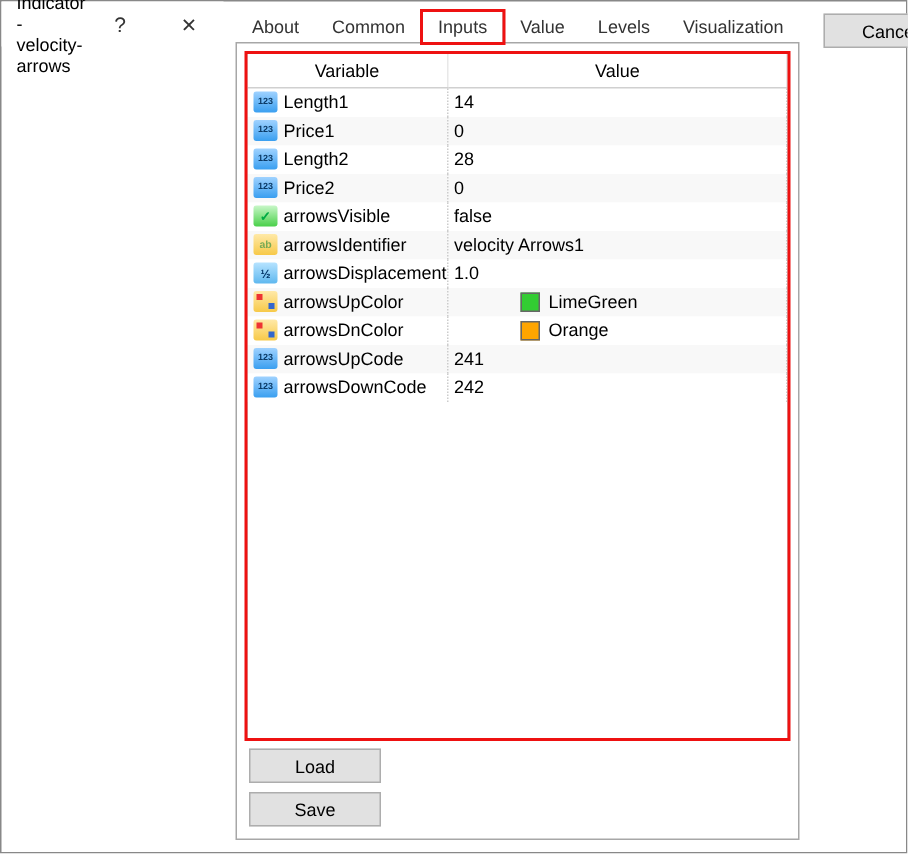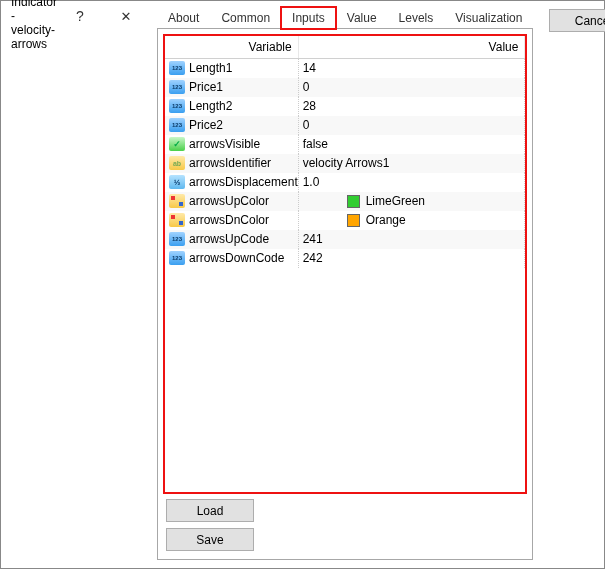--- a/index.html
+++ b/index.html
@@ -9,21 +9,21 @@
   .titlebar .title { flex: 1; font-size: 12px; }
   .titlebar .tbtn { width: 46px; height: 30px; display: flex; align-items: center; justify-content: center; font-size: 14px; color: #333; }
   .titlebar .tbtn.close { font-size: 13px; }
   .content { flex: 1; display: flex; flex-direction: column; padding: 4px 8px 8px 8px; }
   .tabs { display: flex; align-items: flex-end; height: 24px; margin-bottom: -1px; z-index: 2; position: relative; }
   .tab { padding: 3px 10px 4px 10px; border: 1px solid transparent; cursor: default; color: #333; font-size: 12px; height: 22px; display:flex; align-items:center;}
   .tab.active { border: 1px solid #a7a7a7; border-bottom: 1px solid #fff; background: #fff; }
   .tabpanel { border: 1px solid #a7a7a7; flex: 1; display: flex; flex-direction: column; padding: 6px; }
   .gridwrap { flex: 1; border: 1px solid #a7a7a7; overflow: hidden; display:flex; flex-direction:column; }
   table.grid { width: 100%; border-collapse: collapse; table-layout: fixed; }
-  table.grid th { text-align: right; font-weight: normal; padding: 4px 6px; background: #fff; border-bottom: 1px solid #d0d0d0; border-right: 1px solid #e8e8e8; font-size:12px; }
+  table.grid th { text-align: center; font-weight: normal; padding: 4px 6px; background: #fff; border-bottom: 1px solid #d0d0d0; border-right: 1px solid #e8e8e8; font-size:12px; }
   table.grid td { padding: 2px 4px; border-right: 1px dotted #ccc; height: 19px; font-size:12px; vertical-align: middle; }
   table.grid tr.row td { background: #fff; }
   table.grid tr.row.alt td { background: #f8f8f8; }
   .varname { display: flex; align-items: center; gap: 4px; }
   .icon { width: 16px; height: 14px; display: inline-flex; align-items: center; justify-content: center; border-radius: 2px; font-size: 8px; font-weight: bold; color: #fff; flex-shrink:0; }
   .icon-int { background: linear-gradient(#9fd2ff,#3a9ff0); color:#0b3a66;}
   .icon-int::before { content:"123"; font-size:6px; }
   .icon-bool { background: linear-gradient(#c8f7c8,#4ad04a); }
   .icon-bool::before { content:"✓"; font-size:9px; color:#0a4; }
   .icon-str { background: linear-gradient(#ffe9a8,#f7c948); }

